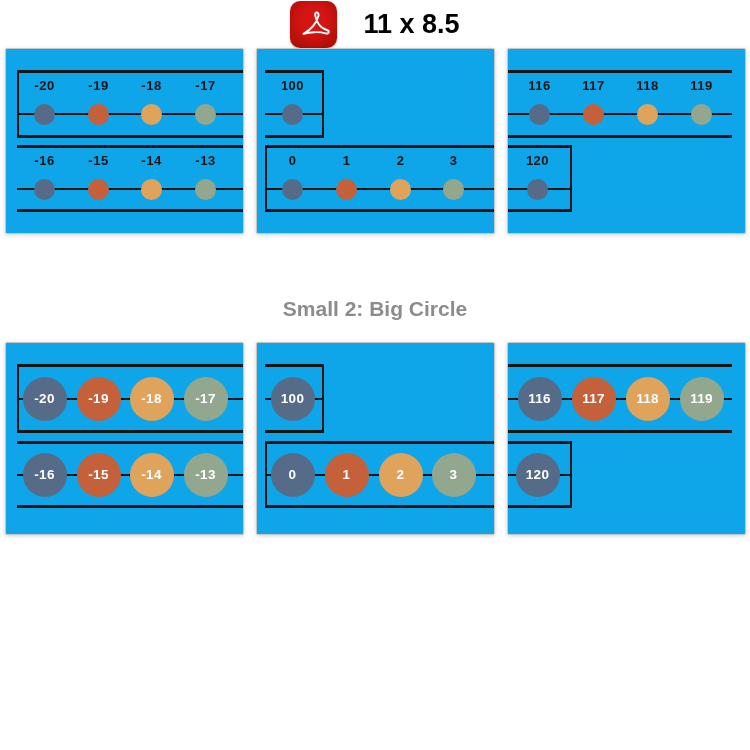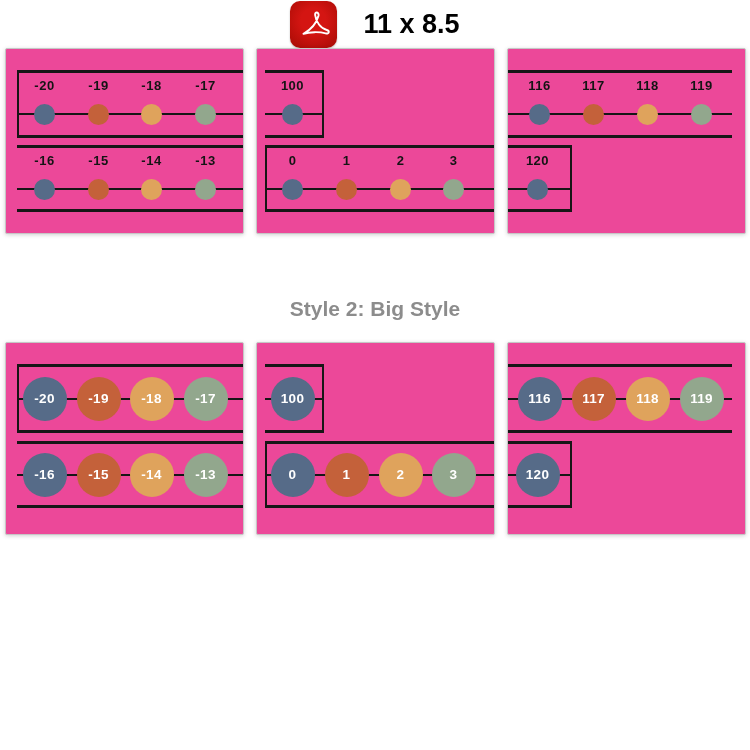--- a/index.html
+++ b/index.html
@@ -23,21 +23,21 @@
   .pdf-size{font-size:27px;font-weight:bold;color:#000;}
   .section-heading{
     text-align:center;font-size:21px;font-weight:bold;color:#8c8c8c;
   }
   .section-heading.first{margin-top:44px;margin-bottom:19px;}
   .section-heading.second{margin-top:63px;margin-bottom:21px;}
   .panel-row{
     display:flex;justify-content:center;gap:12px;padding:0 8px;
   }
   .panel{
-    position:relative;width:237px;background:#ec4899;
+    position:relative;width:237px;background:#0ea5e9;
     border:1px solid #c6c6c6;border-radius:2px;
     box-shadow:0 1px 4px rgba(0,0,0,.18);
     overflow:hidden;flex:0 0 auto;
   }
   .hline,.vline{position:absolute;background:#161616;}
   .hline{height:2.5px;}
   .vline{width:2.5px;}
   .number-circle{
     position:absolute;border-radius:50%;
     display:flex;align-items:center;justify-content:center;
@@ -124,21 +124,21 @@
           <div class="number-circle" style="width: 21px; height: 21px; left: 183.5px; top: 54.5px; background: rgb(146, 167, 141);"></div>
           <div class="number-label" style="left: 172px; top: 30px;">119</div>
           <div class="hline" style="left: 0px; width: 62px; top: 96px;"></div>
           <div class="hline" style="left: 0px; width: 62px; top: 160px;"></div>
           <div class="vline" style="left: 62px; top: 96px; height: 66.5px;"></div>
           <div class="hline" style="left: 0px; width: 62px; top: 138.75px;"></div>
           <div class="number-circle" style="width: 21px; height: 21px; left: 19.5px; top: 129.5px; background: rgb(86, 107, 136);"></div>
           <div class="number-label" style="left: 8px; top: 105px;">120</div>
         </div>
       </div>
-      <div class="section-heading second">Style 2: Big Style</div>
+      <div class="section-heading second">Small 2: Big Circle</div>
       <div class="panel-row">
         <div class="panel" style="height: 191px;">
           <div class="hline" style="left: 11px; width: 226px; top: 21px;"></div>
           <div class="hline" style="left: 11px; width: 226px; top: 87px;"></div>
           <div class="vline" style="left: 11px; top: 21px; height: 68.5px;"></div>
           <div class="hline" style="left: 11px; width: 226px; top: 54.75px;"></div>
           <div class="number-circle" style="width: 44px; height: 44px; left: 17px; top: 34px; background: rgb(86, 107, 136);">
             <span class="circle-label-inside">-20</span>
           </div>
           <div class="number-circle" style="width: 44px; height: 44px; left: 71px; top: 34px; background: rgb(196, 97, 58);">

